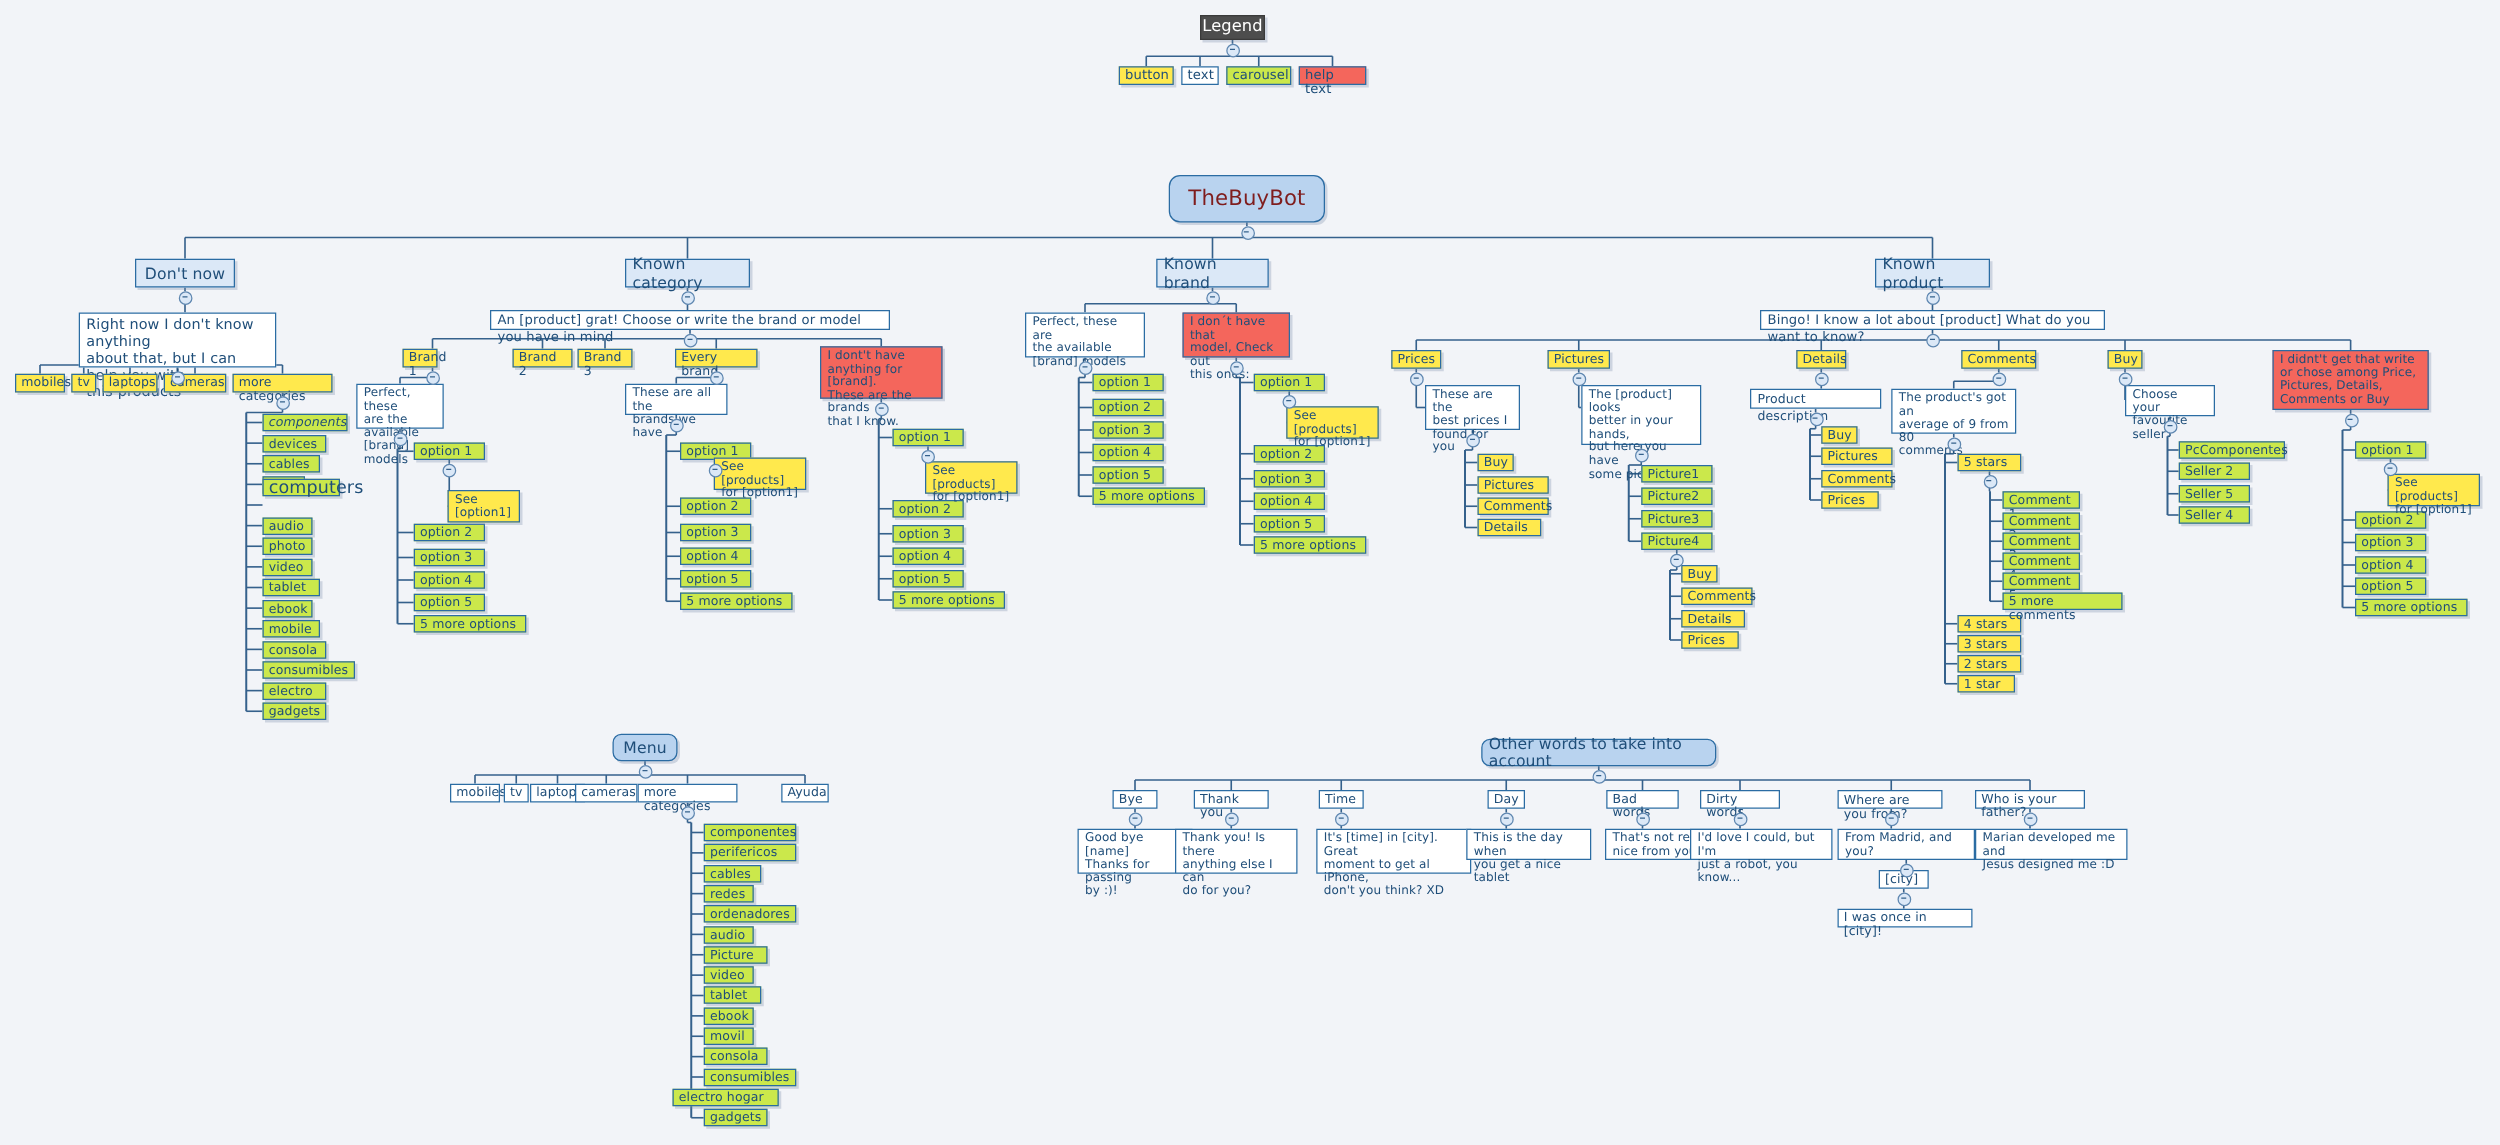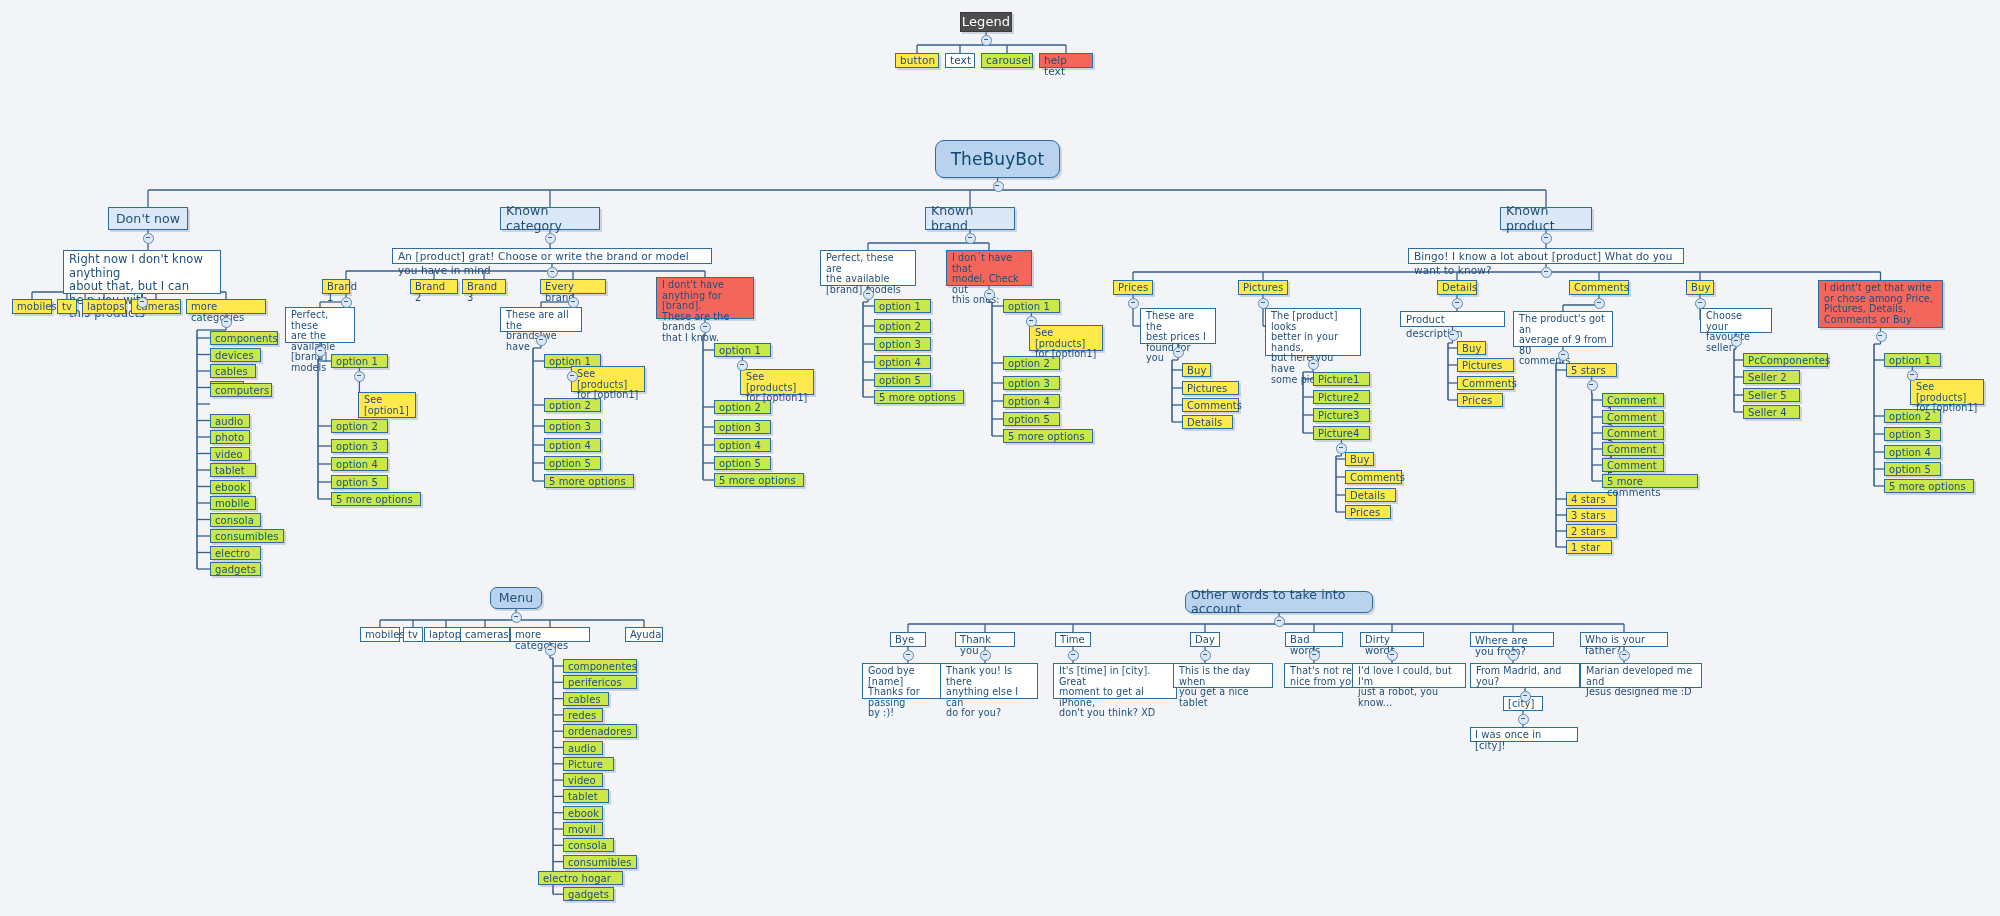--- a/index.html
+++ b/index.html
@@ -26,21 +26,21 @@
     white-space: pre-line;
     letter-spacing: .1px;
   }
   
   .k-text     { background: #ffffff; }
   .k-button   { background: #ffe94d; box-shadow: 2px 2px 0 rgba(120,140,170,.30); }
   .k-carousel { background: #cbe84b; box-shadow: 2px 2px 0 rgba(120,140,170,.30); }
   .k-help     { background: #f4665c; box-shadow: 2px 2px 0 rgba(120,140,170,.30); }
   .k-root {
     background: #b9d3ef; border: 1.4px solid #2b6ca3; border-radius: 9px;
-    font-size: 17px; line-height: 20px; color: #0c4a6e;
+    font-size: 17px; line-height: 20px; color: #7f1d1d;
     display: flex; align-items: center; justify-content: center;
     box-shadow: 2px 2px 0 rgba(120,140,170,.30);
   }
   .k-branch {
     background: #dbe8f7; border: 1.4px solid #2b6ca3;
     font-size: 12.5px; line-height: 15px;
     display: flex; align-items: center; justify-content: center;
     box-shadow: 2px 2px 0 rgba(120,140,170,.30);
   }
   .k-legend {
@@ -369,25 +369,25 @@
     <div class="node k-text" style="left: 63px; top: 250px; width: 158px; height: 44px;">Right now I don't know anything
 about that, but I can help you with
 this products</div>
     <div class="collapse" style="left: 143px; top: 233px;"></div>
     <div class="node k-button" style="left: 12px; top: 299px; width: 40px; height: 15px; font-size: 10px; line-height: 11px; padding: 1px 4px;">mobiles</div>
     <div class="node k-button" style="left: 57px; top: 299px; width: 20px; height: 15px; font-size: 10px; line-height: 11px; padding: 1px 4px;">tv</div>
     <div class="node k-button" style="left: 82px; top: 299px; width: 44px; height: 15px; font-size: 10px; line-height: 11px; padding: 1px 4px;">laptops</div>
     <div class="node k-button" style="left: 131px; top: 299px; width: 50px; height: 15px; font-size: 10px; line-height: 11px; padding: 1px 4px;">cameras</div>
     <div class="node k-button" style="left: 186px; top: 299px; width: 80px; height: 15px; font-size: 10px; line-height: 11px; padding: 1px 4px;">more categories</div>
     <div class="collapse" style="left: 137px; top: 297px;"></div>
-    <div class="node k-carousel" style="left: 210px; top: 331px; width: 68px; height: 14px; font-size: 10px; line-height: 11px; padding: 1px 4px;">components</div>
+    <div class="node k-carousel" style="left: 210px; top: 331px; width: 68px; height: 14px; font-size: 10px; line-height: 11px; padding: 1px 4px; font-style: italic;">components</div>
     <div class="node k-carousel" style="left: 210px; top: 347.5px; width: 51.2px; height: 14px; font-size: 10px; line-height: 11px; padding: 1px 4px;">devices</div>
     <div class="node k-carousel" style="left: 210px; top: 364px; width: 45.6px; height: 14px; font-size: 10px; line-height: 11px; padding: 1px 4px;">cables</div>
     <div class="node k-carousel" style="left: 210px; top: 380.5px; width: 34.4px; height: 14px; font-size: 10px; line-height: 11px; padding: 1px 4px;">nets</div>
-    <div class="node k-carousel" style="left: 210px; top: 383px; width: 62.4px; height: 14px; font-size: 10px; line-height: 11px; padding: 1px 4px;">computers</div>
+    <div class="node k-carousel" style="left: 210px; top: 383px; width: 62.4px; height: 14px; font-size: 14px; line-height: 11px; padding: 1px 4px;">computers</div>
     <div class="node k-carousel" style="left: 210px; top: 413.5px; width: 40px; height: 14px; font-size: 10px; line-height: 11px; padding: 1px 4px;">audio</div>
     <div class="node k-carousel" style="left: 210px; top: 430px; width: 40px; height: 14px; font-size: 10px; line-height: 11px; padding: 1px 4px;">photo</div>
     <div class="node k-carousel" style="left: 210px; top: 446.5px; width: 40px; height: 14px; font-size: 10px; line-height: 11px; padding: 1px 4px;">video</div>
     <div class="node k-carousel" style="left: 210px; top: 463px; width: 45.6px; height: 14px; font-size: 10px; line-height: 11px; padding: 1px 4px;">tablet</div>
     <div class="node k-carousel" style="left: 210px; top: 479.5px; width: 40px; height: 14px; font-size: 10px; line-height: 11px; padding: 1px 4px;">ebook</div>
     <div class="node k-carousel" style="left: 210px; top: 496px; width: 45.6px; height: 14px; font-size: 10px; line-height: 11px; padding: 1px 4px;">mobile</div>
     <div class="node k-carousel" style="left: 210px; top: 512.5px; width: 51.2px; height: 14px; font-size: 10px; line-height: 11px; padding: 1px 4px;">consola</div>
     <div class="node k-carousel" style="left: 210px; top: 529px; width: 73.6px; height: 14px; font-size: 10px; line-height: 11px; padding: 1px 4px;">consumibles</div>
     <div class="node k-carousel" style="left: 210px; top: 545.5px; width: 51.2px; height: 14px; font-size: 10px; line-height: 11px; padding: 1px 4px;">electro</div>
     <div class="node k-carousel" style="left: 210px; top: 562px; width: 51.2px; height: 14px; font-size: 10px; line-height: 11px; padding: 1px 4px;">gadgets</div>

